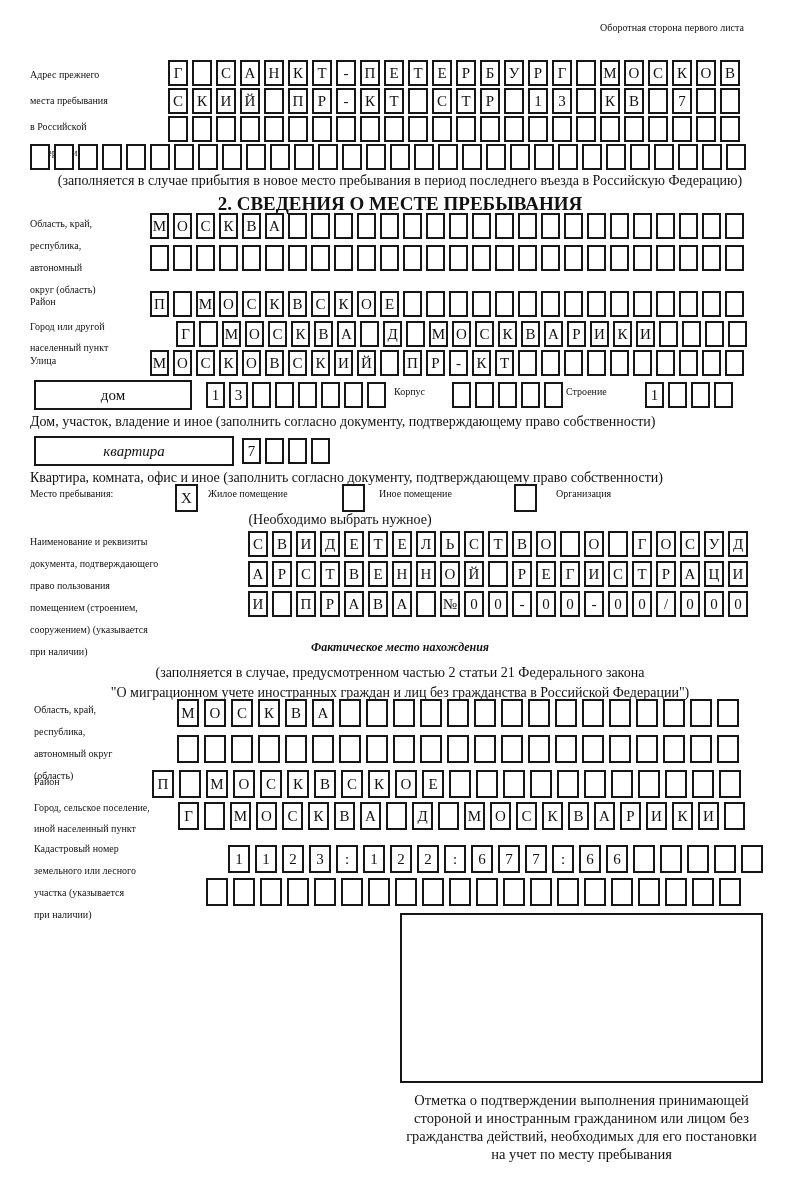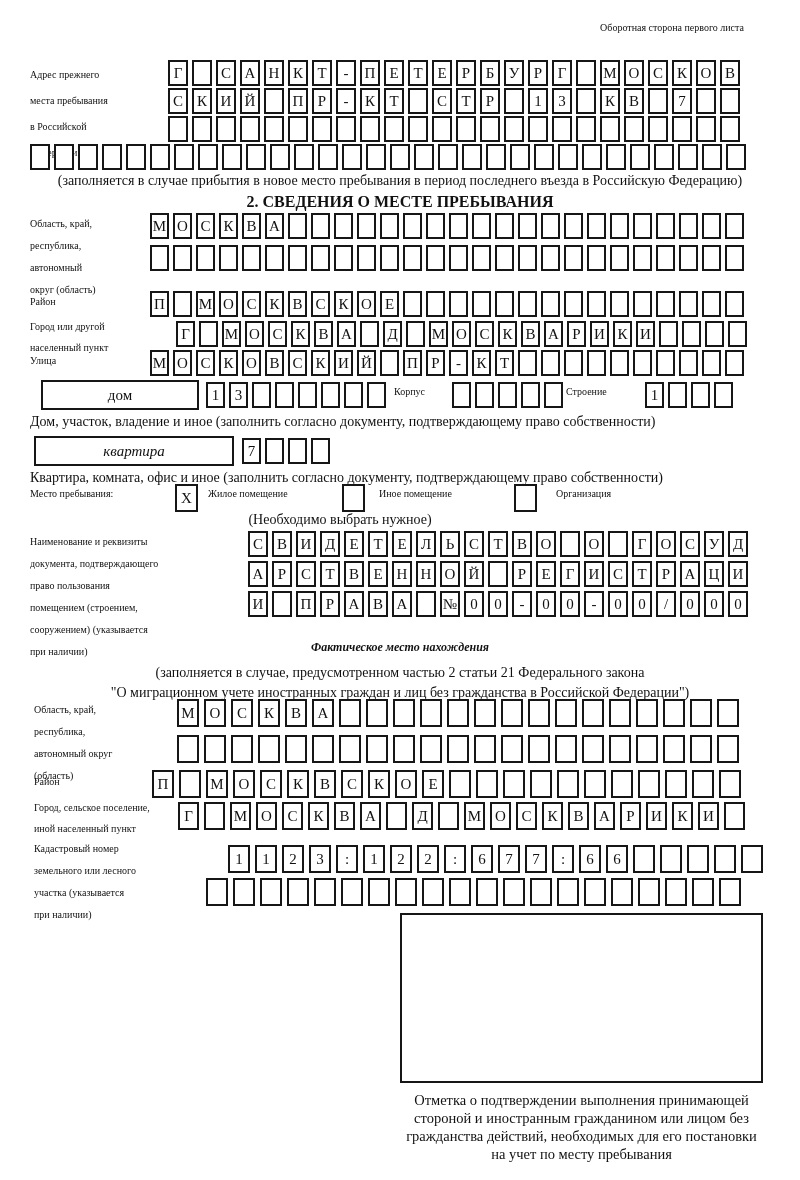--- a/index.html
+++ b/index.html
@@ -5,21 +5,21 @@
   html,body{margin:0;padding:0;background:#fff;}
   .page{
     position:relative;width:800px;height:1180px;background:#fff;color:#111;
     font-family:"Liberation Serif","DejaVu Serif",serif;overflow:hidden;
   }
   .lbl{position:absolute;font-size:10px;line-height:26px;white-space:pre-line;}
   .lh21{line-height:21px;}
   .lh22{line-height:22px;}
   .note{position:absolute;font-size:14px;white-space:pre-line;}
   .center{left:0;width:800px;text-align:center;}
-  .h2{position:absolute;font-size:16px;font-weight:bold;}
+  .h2{position:absolute;font-size:19px;font-weight:bold;}
   .boxrow{position:absolute;display:flex;}
   .cbox{
     width:19px;height:26px;border:2px solid #161616;margin-right:4px;
     display:flex;align-items:center;justify-content:center;
     font-size:15px;box-sizing:border-box;flex:none;background:#fff;
   }
   .doc .cbox{width:20px;}
   .big .cbox{width:22px;height:28px;margin-right:5px;}
   .mid .cbox{width:21px;height:28px;margin-right:5px;}
   .wide-field{
@@ -302,21 +302,21 @@
       <span class="cbox"></span>
       <span class="cbox"></span>
       <span class="cbox"></span>
       <span class="cbox"></span>
       <span class="cbox"></span>
       <span class="cbox"></span>
       <span class="cbox"></span>
       <span class="cbox"></span>
     </div>
 
-  <div class="wide-field" style="left:41px;top:380px;width:158px;">дом</div>
+  <div class="wide-field" style="left:34px;top:380px;width:158px;">дом</div>
   <div class="boxrow" style="left:206px;top:382px;">
       <span class="cbox">1</span>
       <span class="cbox">3</span>
       <span class="cbox"></span>
       <span class="cbox"></span>
       <span class="cbox"></span>
       <span class="cbox"></span>
       <span class="cbox"></span>
       <span class="cbox"></span>
     </div>

